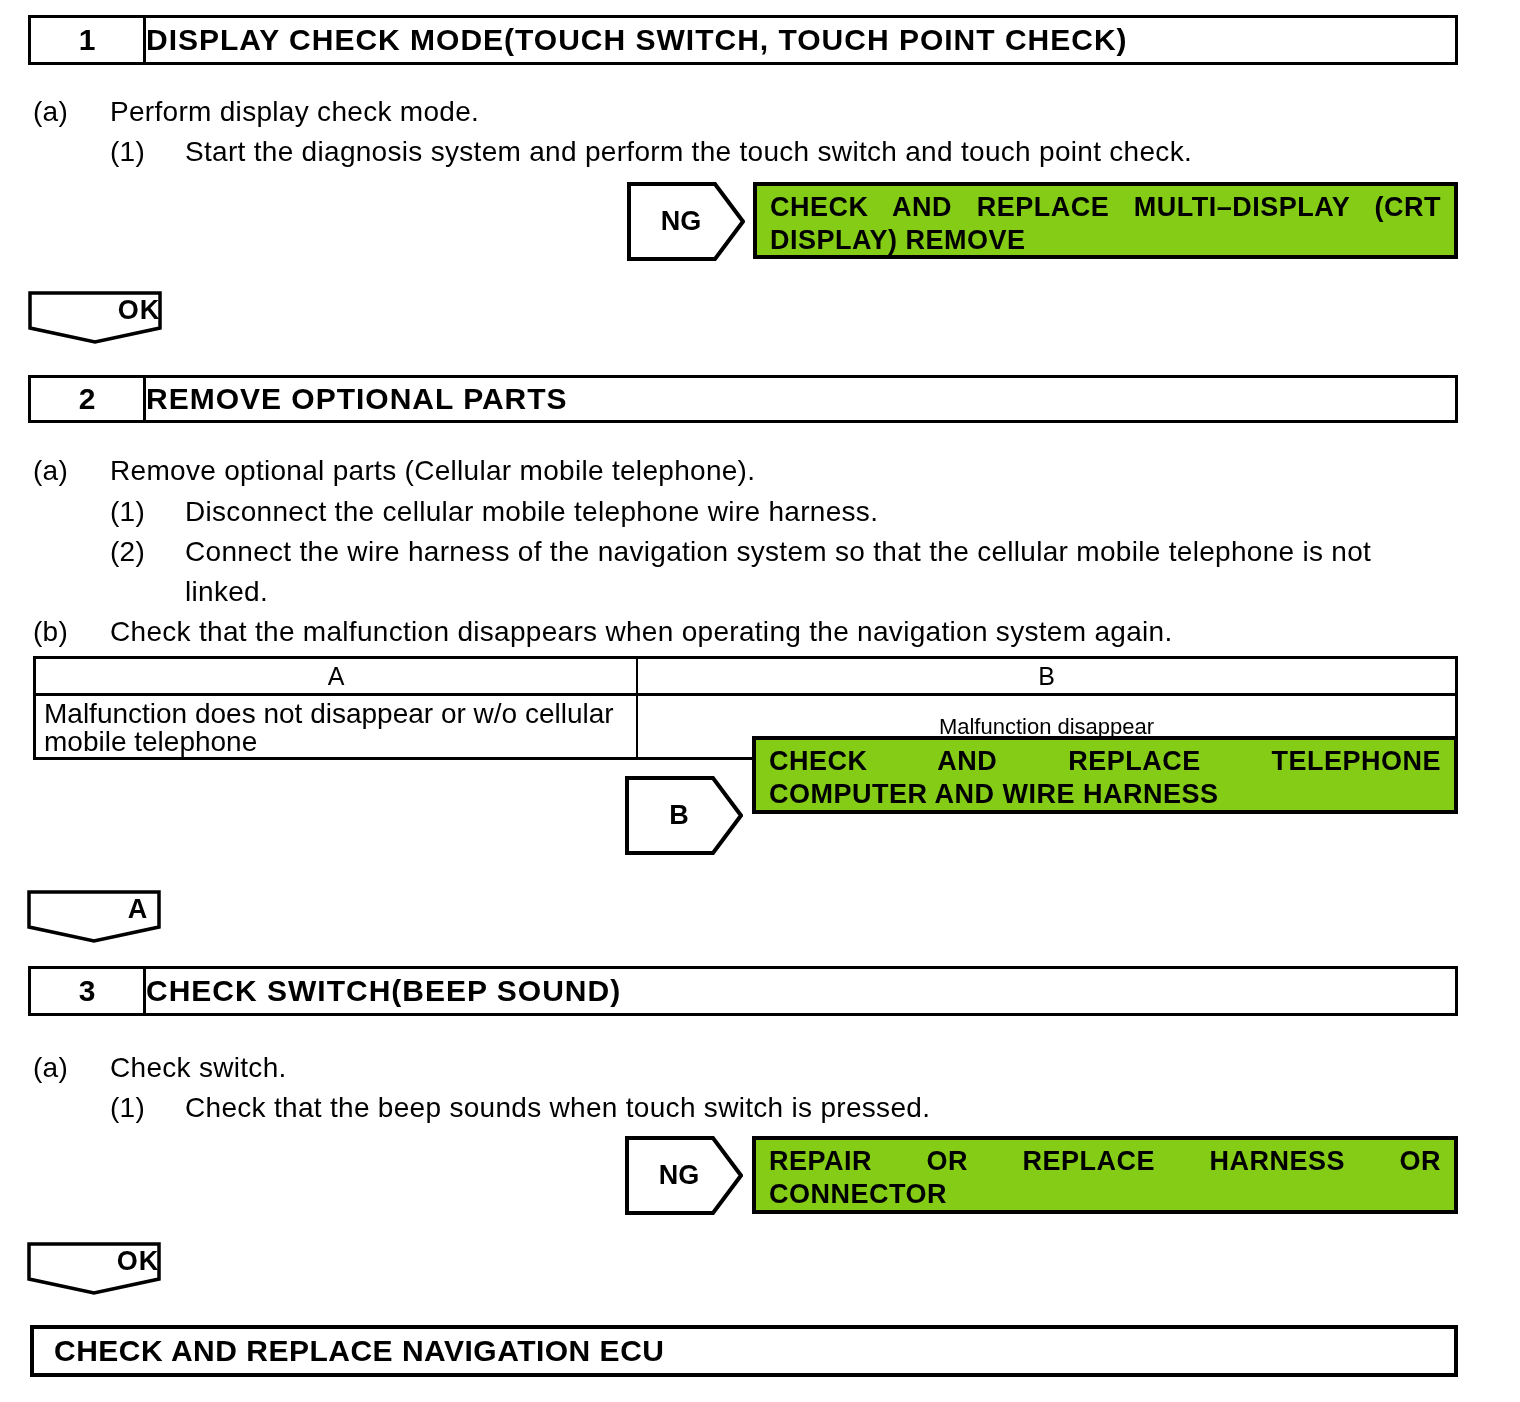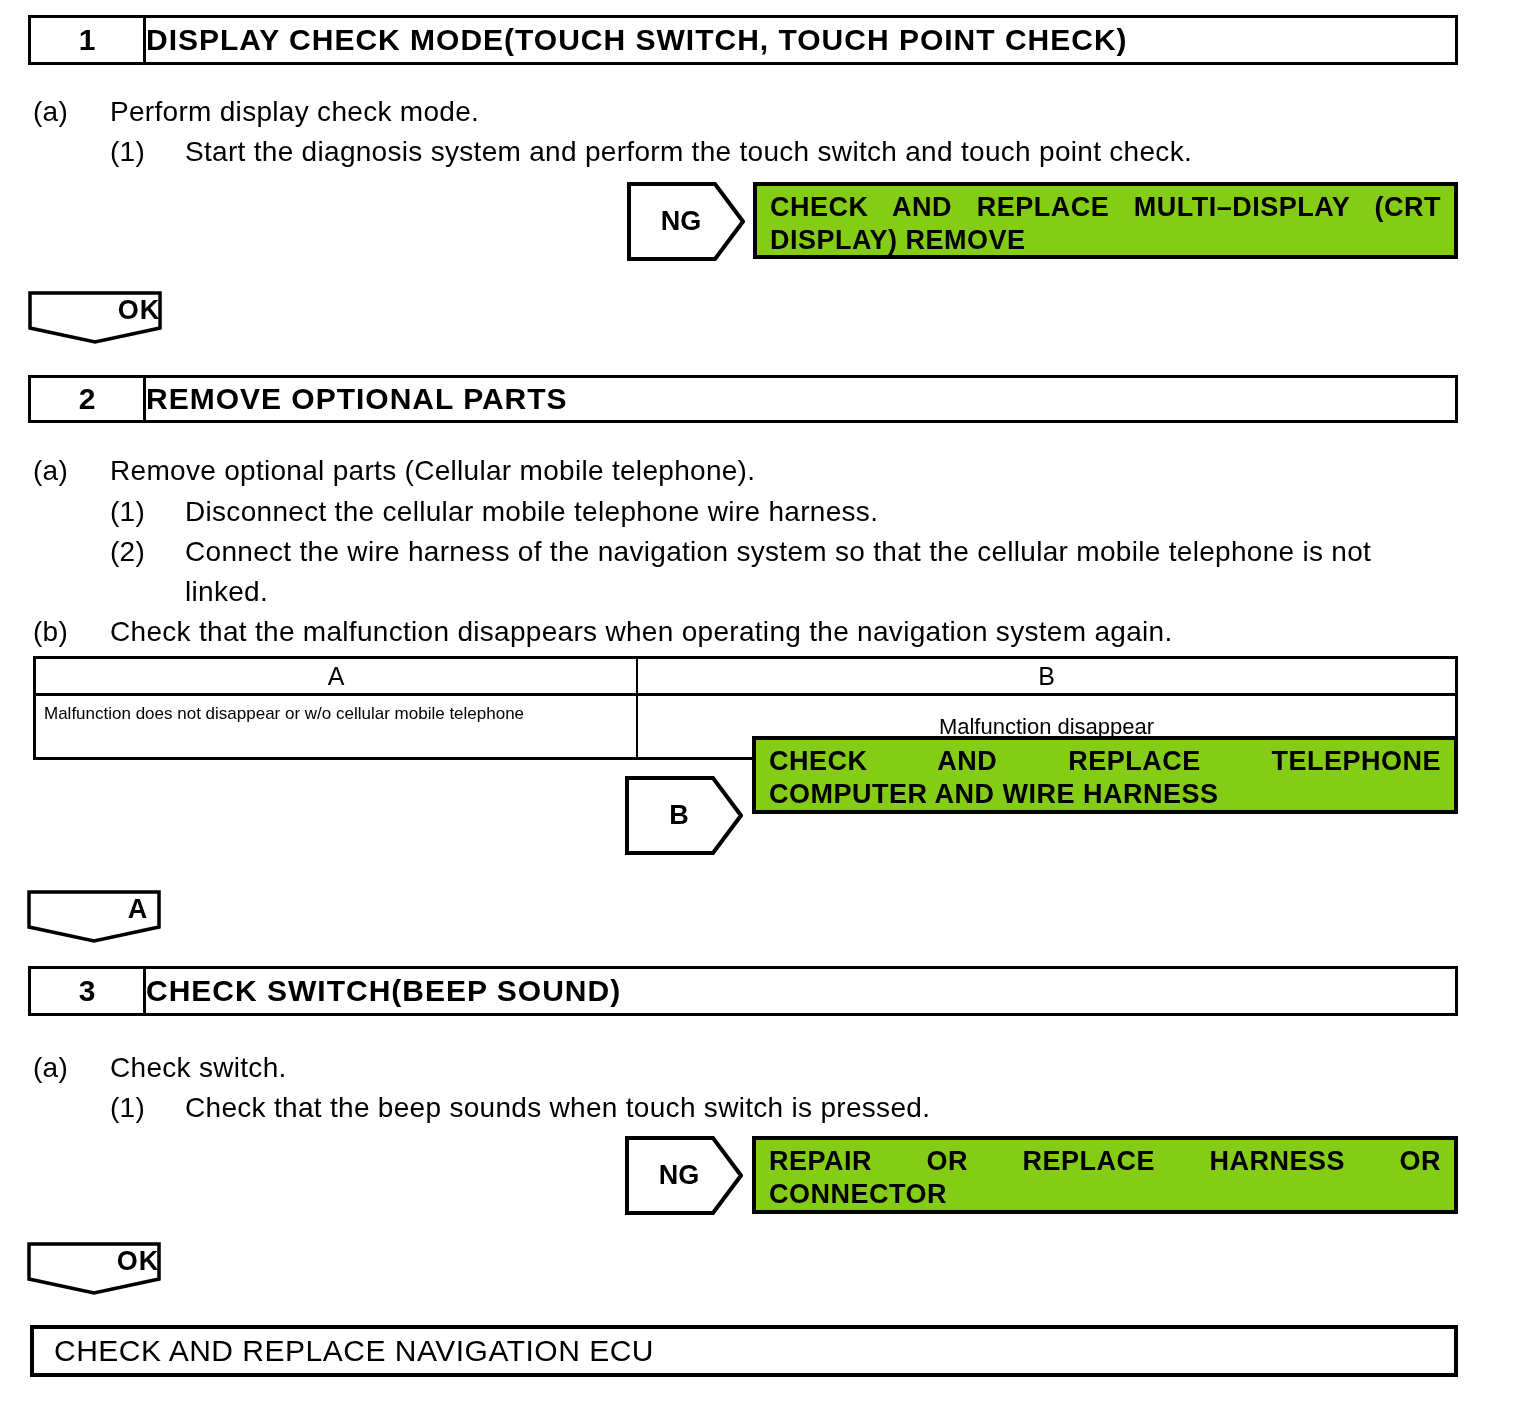--- a/index.html
+++ b/index.html
@@ -55,27 +55,27 @@
     position:absolute;left:33px;top:656px;width:1425px;
     border:3px solid #000;box-sizing:border-box;background:#fff;
   }
   .dtable .hrow{display:flex;height:34px;border-bottom:3px solid #000;}
   .dtable .brow{display:flex;height:61px;}
   .dtable .cA{width:602px;border-right:2px solid #000;box-sizing:border-box;}
   .dtable .cB{flex:1;}
   .dtable .hrow .cA,.dtable .hrow .cB{
     display:flex;align-items:center;justify-content:center;font-size:25px;
   }
-  .dtable .brow .cA{padding:4px 4px 0 8px;font-size:17px;line-height:28px;}
+  .dtable .brow .cA{padding:4px 4px 0 8px;font-size:28px;line-height:28px;}
   .dtable .brow .cB{display:flex;align-items:center;justify-content:center;font-size:22px;}
   
   .final-box{
     position:absolute;left:30px;top:1325px;width:1428px;height:52px;
     border:4px solid #000;box-sizing:border-box;display:flex;align-items:center;
-    padding-left:20px;font-weight:400;font-size:30px;letter-spacing:.5px;background:#fff;
+    padding-left:20px;font-weight:700;font-size:30px;letter-spacing:.5px;background:#fff;
   }
 </style>
 </head>
 <body>
 
 <div class="sheet">
 
   <div class="step-header" style="top:15px;">
     <div class="step-num">1</div>
     <div class="step-title">DISPLAY CHECK MODE(TOUCH SWITCH, TOUCH POINT CHECK)</div>

